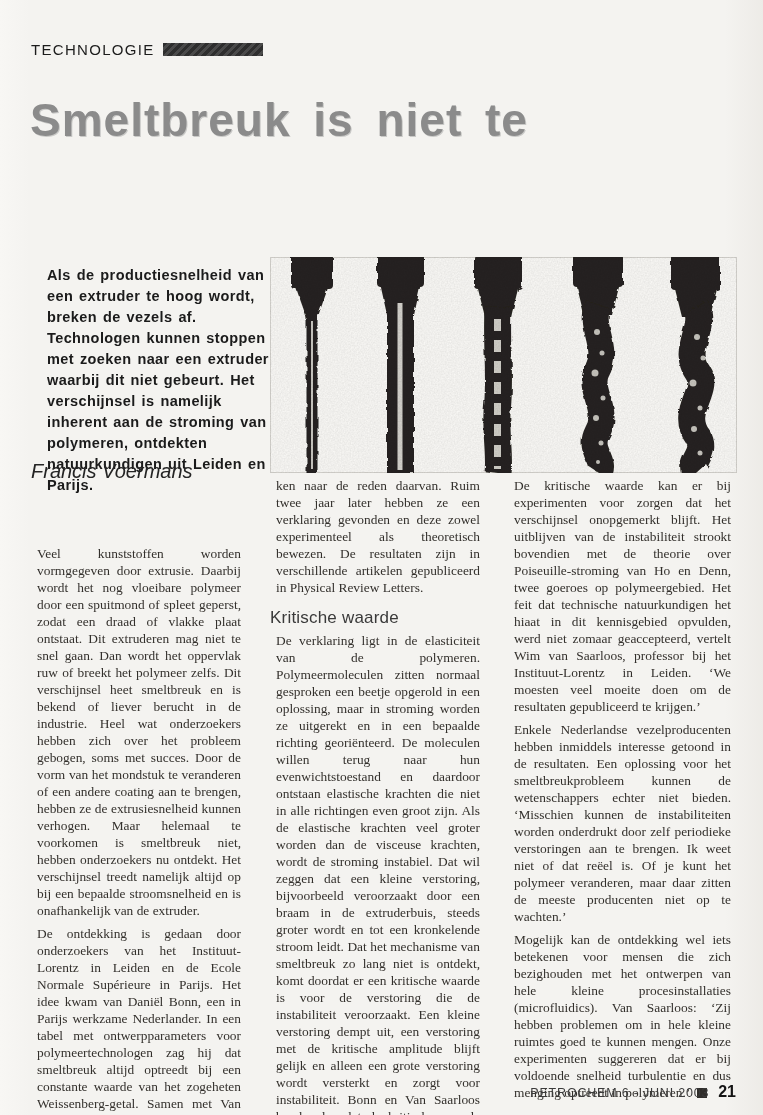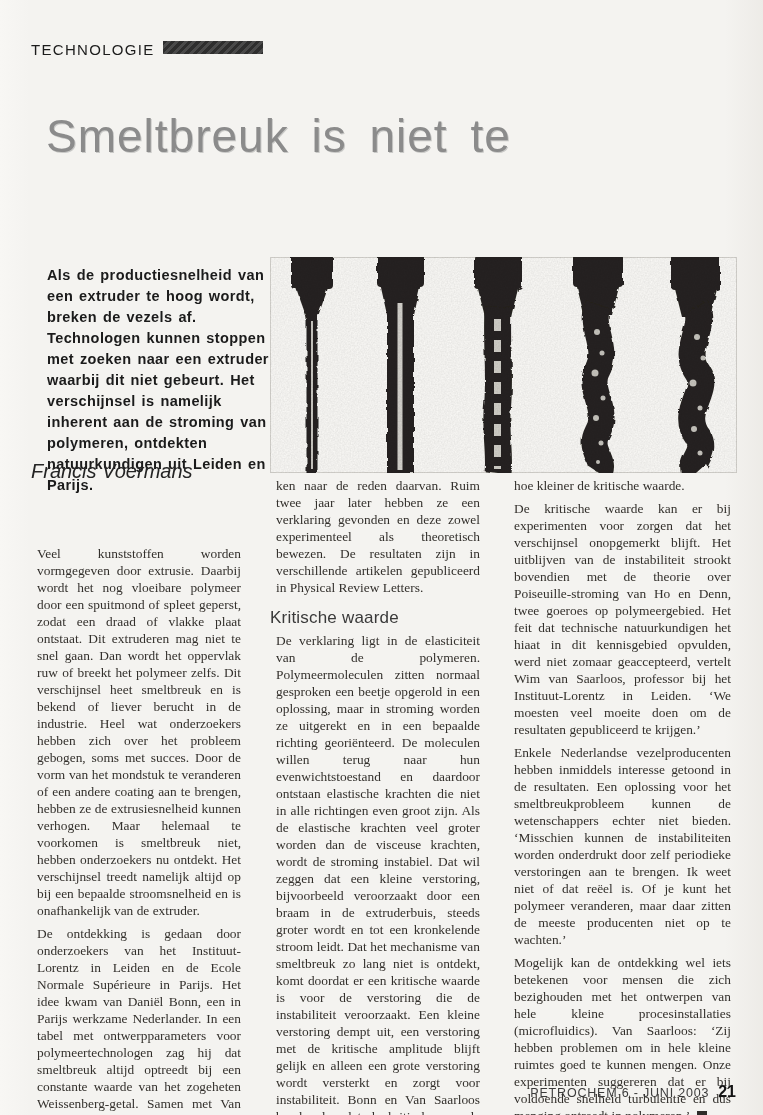--- a/index.html
+++ b/index.html
@@ -1,27 +1,27 @@
 <!DOCTYPE html>
 <html><head>
 <meta charset="utf-8">
 <style>
   html,body { margin:0; padding:0; }
   .page {
     position:relative; width:763px; height:1115px; overflow:hidden;
     background: linear-gradient(90deg, #f8f7f4 0, #f4f3f0 30px, #f4f3f0 95%, #edebe7 100%);
     font-family:"Liberation Sans", sans-serif;
   }
-  .kicker { position:absolute; left:31px; top:41px; display:flex; gap:9px; }
+  .kicker { position:absolute; left:31px; top:41px; display:flex; align-items:center; gap:9px; }
   .kicker-label { font-size:15px; letter-spacing:1.3px; color:#1c1c1c; }
   .kicker-bar { width:100px; height:13px;
     background: repeating-linear-gradient(135deg,#2e2e2e 0 3px,#4a4a4a 3px 6px); }
   .title {
-    position:absolute; left:30px; top:90px; margin:16px; width:650px;
-    font-size:46px; font-weight:normal; line-height:61px;
+    position:absolute; left:30px; top:90px; margin:0; width:650px;
+    font-size:46px; font-weight:bold; line-height:61px;
     color:#8b8b8b; letter-spacing:1px; word-spacing:9px;
     text-shadow: 1px 1px 0 #c9c9c7;
   }
   .intro {
     position:absolute; left:31px; top:249px; width:228px; margin:16px;
     font-size:14.5px; font-weight:bold; line-height:21px;
     letter-spacing:0.4px; word-spacing:1.5px; color:#1b1b1b;
   }
   .author {
     position:absolute; left:31px; top:460px; margin:0;
@@ -133,21 +133,20 @@
     <p>De ontdekking is gedaan door onderzoekers van het Instituut-Lorentz in Leiden en de Ecole Normale Supérieure in Parijs. Het idee kwam van Daniël Bonn, een in Parijs werkzame Nederlander. In een tabel met ontwerpparameters voor polymeertechnologen zag hij dat smeltbreuk altijd optreedt bij een constante waarde van het zogeheten Weissenberg-getal. Samen met Van Saarloos en andere onderzoekers besloot hij te gaan zoe-</p>
   </div>
 
   <div class="bodycol col2">
     <p>ken naar de reden daarvan. Ruim twee jaar later hebben ze een verklaring gevonden en deze zowel experimenteel als theoretisch bewezen. De resultaten zijn in verschillende artikelen gepubliceerd in Physical Review Letters.</p>
     <p class="subhead">Kritische waarde</p>
     <p>De verklaring ligt in de elasticiteit van de polymeren. Polymeermoleculen zitten normaal gesproken een beetje opgerold in een oplossing, maar in stroming worden ze uitgerekt en in een bepaalde richting georiënteerd. De moleculen willen terug naar hun evenwichtstoestand en daardoor ontstaan elastische krachten die niet in alle richtingen even groot zijn. Als de elastische krachten veel groter worden dan de visceuse krachten, wordt de stroming instabiel. Dat wil zeggen dat een kleine verstoring, bijvoorbeeld veroorzaakt door een braam in de extruderbuis, steeds groter wordt en tot een kronkelende stroom leidt. Dat het mechanisme van smeltbreuk zo lang niet is ontdekt, komt doordat er een kritische waarde is voor de verstoring die de instabiliteit veroorzaakt. Een kleine verstoring dempt uit, een verstoring met de kritische amplitude blijft gelijk en alleen een grote verstoring wordt versterkt en zorgt voor instabiliteit. Bonn en Van Saarloos berekenden dat de kritische waarde afhangt van het Weissenberg-getal. Hoe hoger het getal,</p>
   </div>
 
   <div class="bodycol col3">
-    <p>hoe kleiner de kritische waarde.</p>
     <p>De kritische waarde kan er bij experimenten voor zorgen dat het verschijnsel onopgemerkt blijft. Het uitblijven van de instabiliteit strookt bovendien met de theorie over Poiseuille-stroming van Ho en Denn, twee goeroes op polymeergebied. Het feit dat technische natuurkundigen het hiaat in dit kennisgebied opvulden, werd niet zomaar geaccepteerd, vertelt Wim van Saarloos, professor bij het Instituut-Lorentz in Leiden. ‘We moesten veel moeite doen om de resultaten gepubliceerd te krijgen.’</p>
     <p>Enkele Nederlandse vezelproducenten hebben inmiddels interesse getoond in de resultaten. Een oplossing voor het smeltbreukprobleem kunnen de wetenschappers echter niet bieden. ‘Misschien kunnen de instabiliteiten worden onderdrukt door zelf periodieke verstoringen aan te brengen. Ik weet niet of dat reëel is. Of je kunt het polymeer veranderen, maar daar zitten de meeste producenten niet op te wachten.’</p>
     <p><span>Mogelijk kan de ontdekking wel iets betekenen voor mensen die zich bezighouden met het ontwerpen van hele kleine procesinstallaties (microfluidics). Van Saarloos: ‘Zij hebben problemen om in hele kleine ruimtes goed te kunnen mengen. Onze experimenten suggereren dat er bij voldoende snelheid turbulentie en dus menging optreedt in polymeren.’</span><span class="endmark"></span></p>
   </div>
 
   <div class="footer">
     <span class="footer-journal">PETROCHEM 6 - JUNI 2003</span>
     <span class="footer-page">21</span>
   </div>
 

